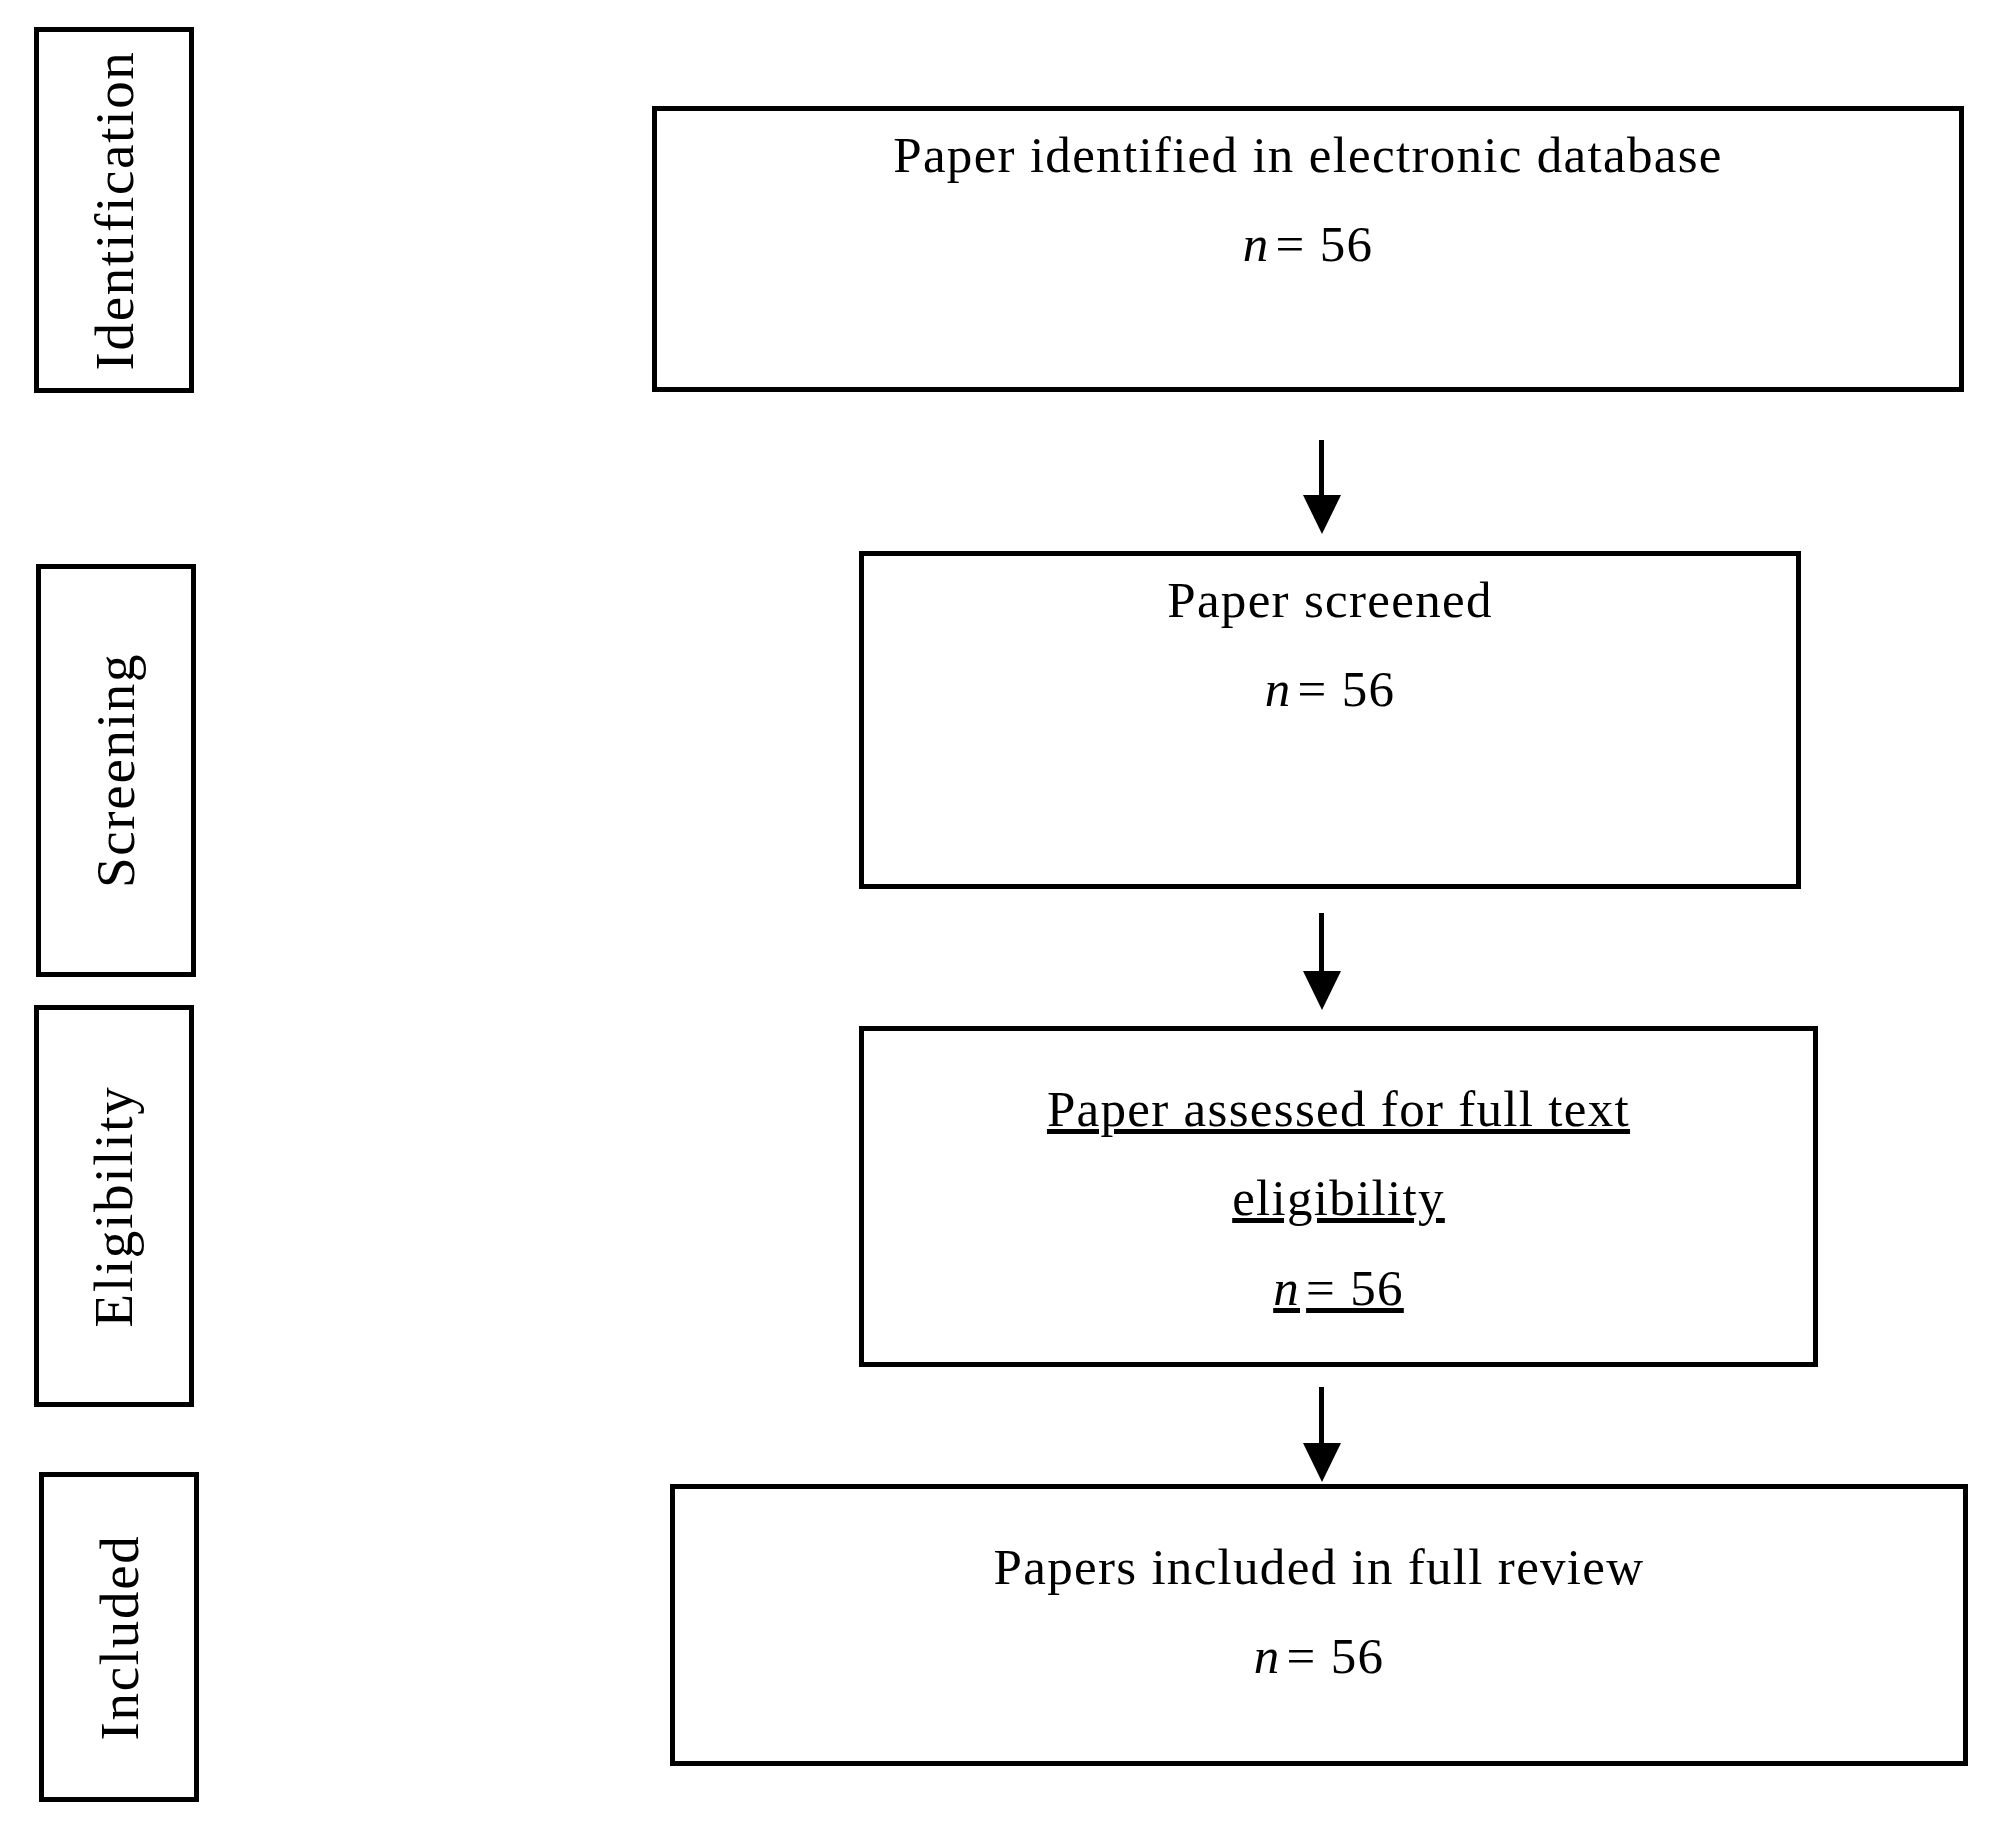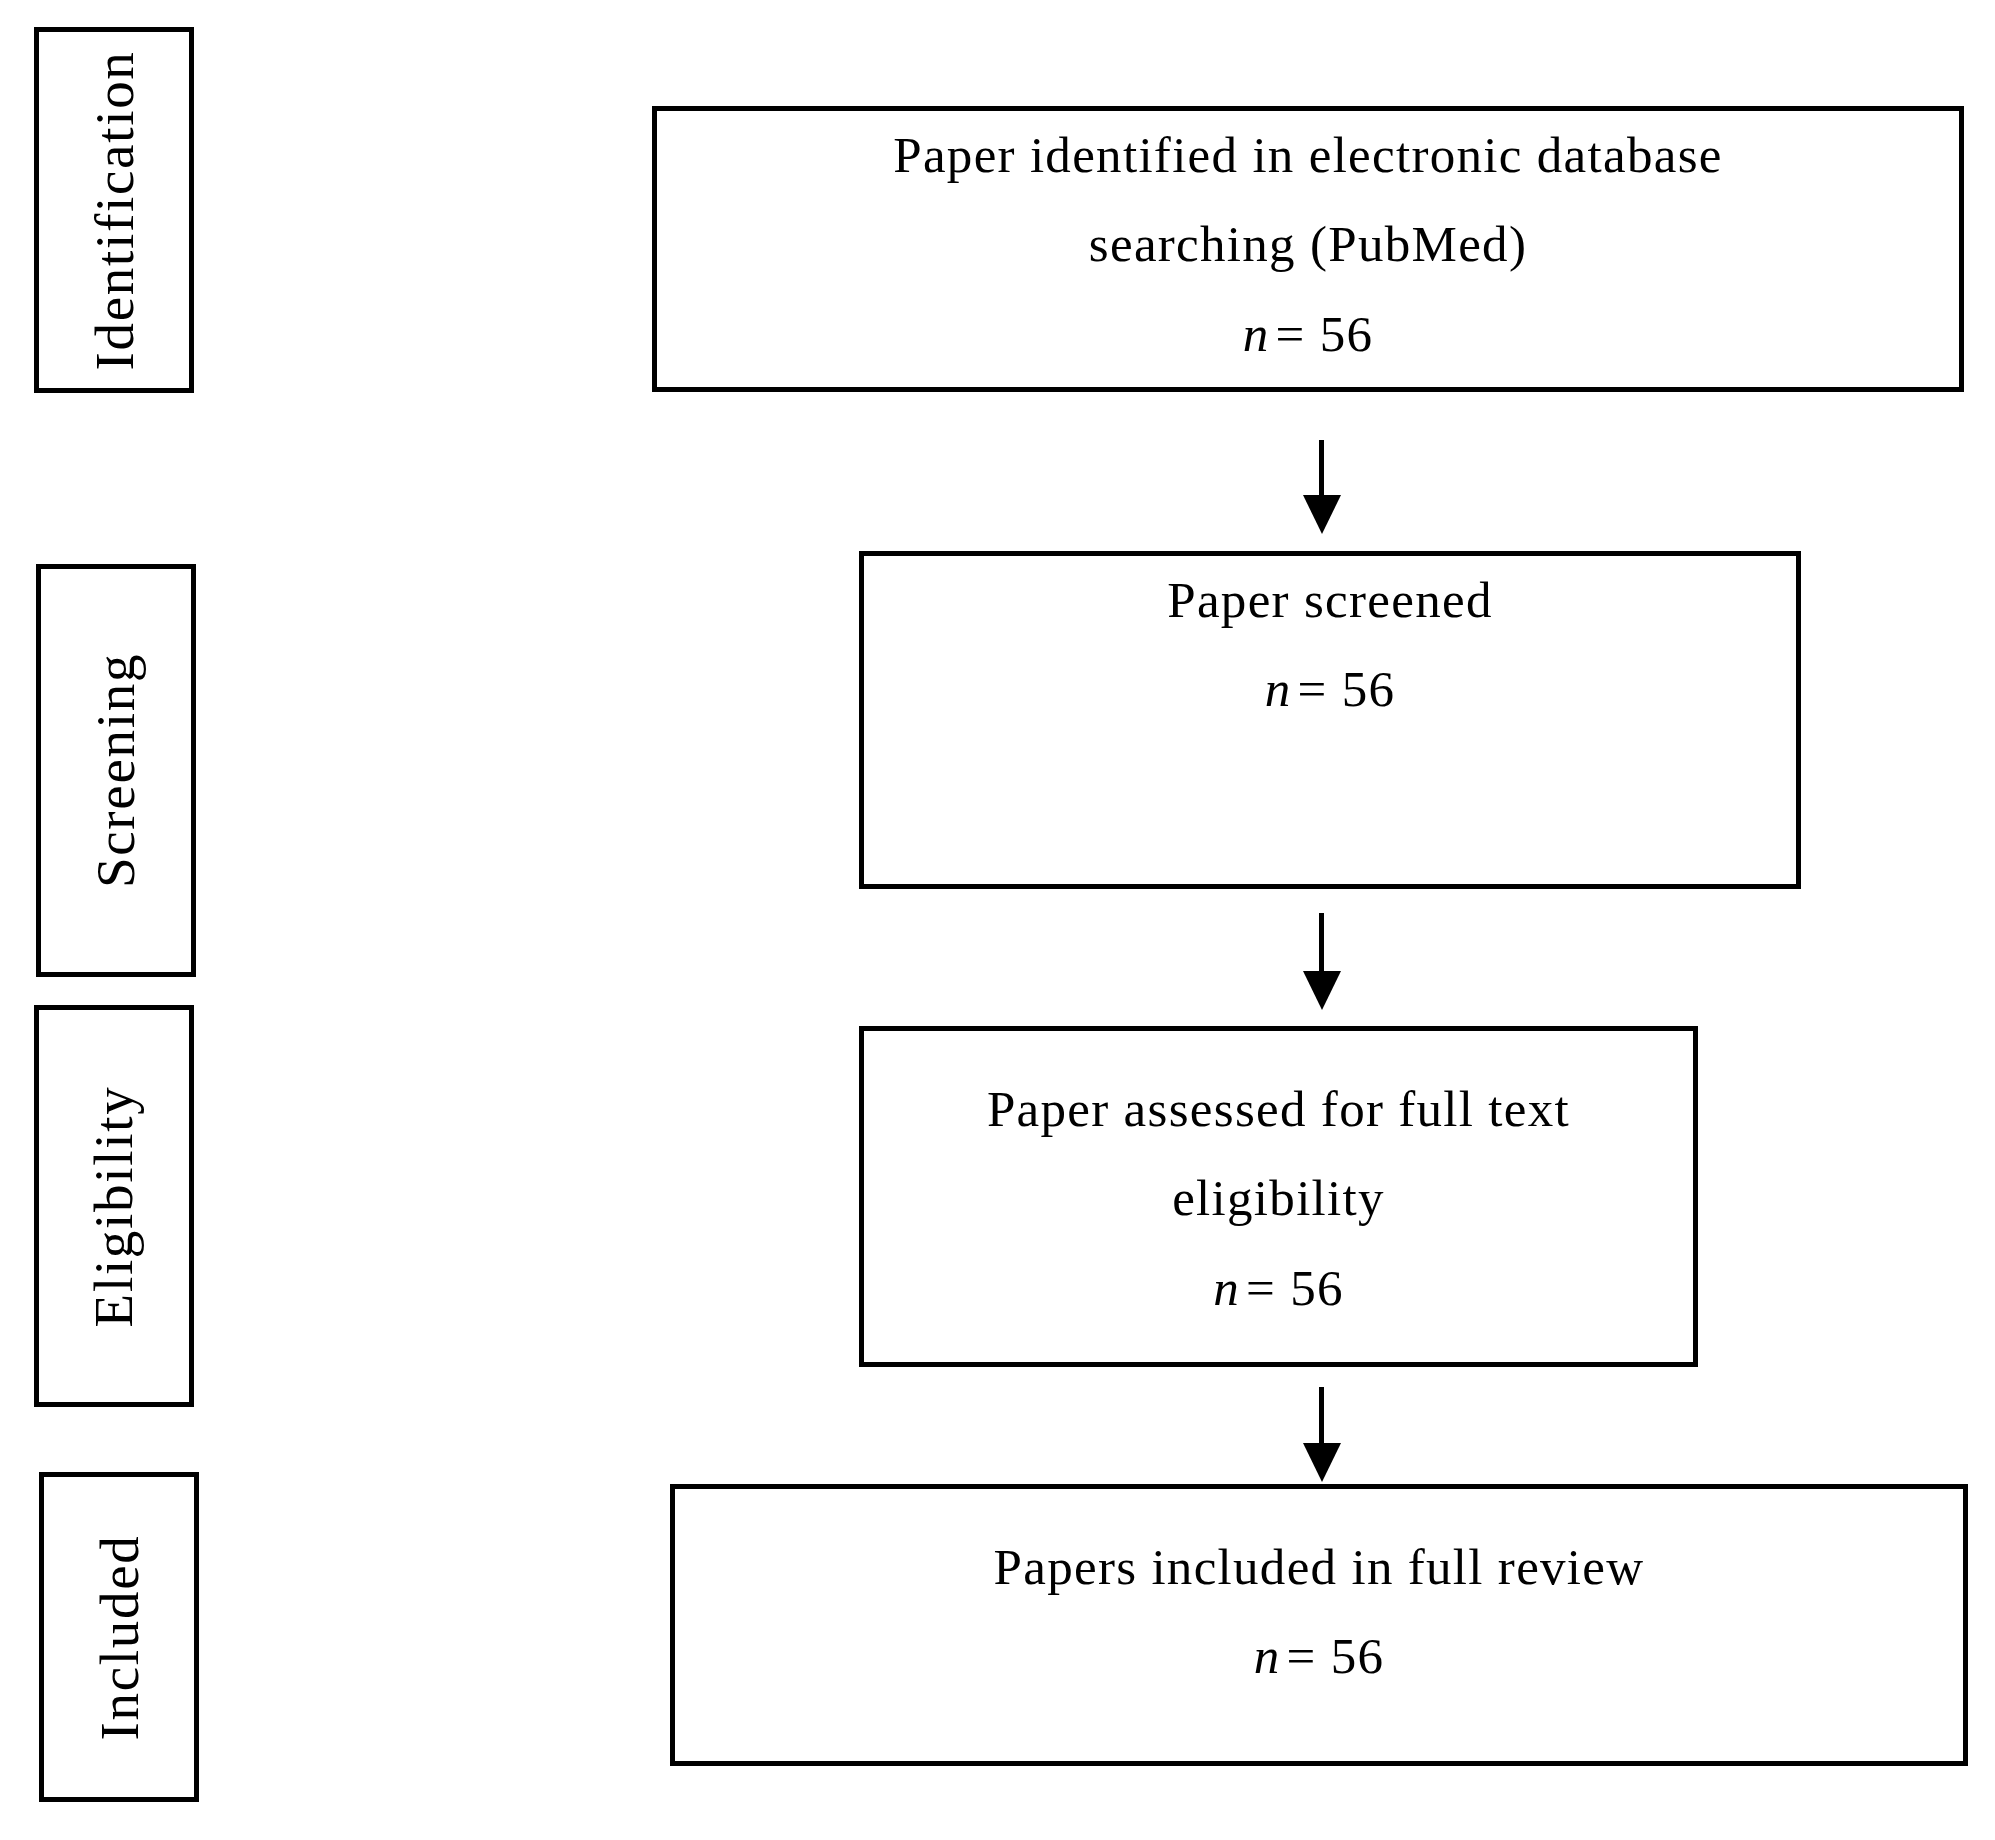--- a/index.html
+++ b/index.html
@@ -81,40 +81,39 @@
   <div class="box stage" style="left:34px;top:1005px;width:160px;height:402px;">
     <span class="stage-label">Eligibility</span>
   </div>
 
   <div class="box stage" style="left:39px;top:1472px;width:160px;height:330px;">
     <span class="stage-label">Included</span>
   </div>
 
   <div class="box flow" style="left:652px;top:106px;width:1312px;height:286px;">
     <div class="line">Paper identified in electronic database</div>
-    <div class="line">searching (PubMed)</div>
     <div class="line nline"><i>n</i><span>= 56</span></div>
   </div>
 
   <div class="arrow" style="left:1302px;top:440px;">
     <div class="shaft" style="height:55px;"></div>
     <div class="head"></div>
   </div>
 
   <div class="box flow" style="left:859px;top:551px;width:942px;height:338px;">
     <div class="line">Paper screened</div>
     <div class="line nline"><i>n</i><span>= 56</span></div>
   </div>
 
   <div class="arrow" style="left:1302px;top:913px;">
     <div class="shaft" style="height:58px;"></div>
     <div class="head"></div>
   </div>
 
-  <div class="box flow top-biased" style="left:859px;top:1026px;width:839px;height:341px;">
+  <div class="box flow top-biased" style="left:859px;top:1026px;width:959px;height:341px;text-decoration:underline;">
     <div class="line">Paper assessed for full text</div>
     <div class="line">eligibility</div>
     <div class="line nline"><i>n</i><span>= 56</span></div>
   </div>
 
   <div class="arrow" style="left:1302px;top:1387px;">
     <div class="shaft" style="height:56px;"></div>
     <div class="head"></div>
   </div>
 

